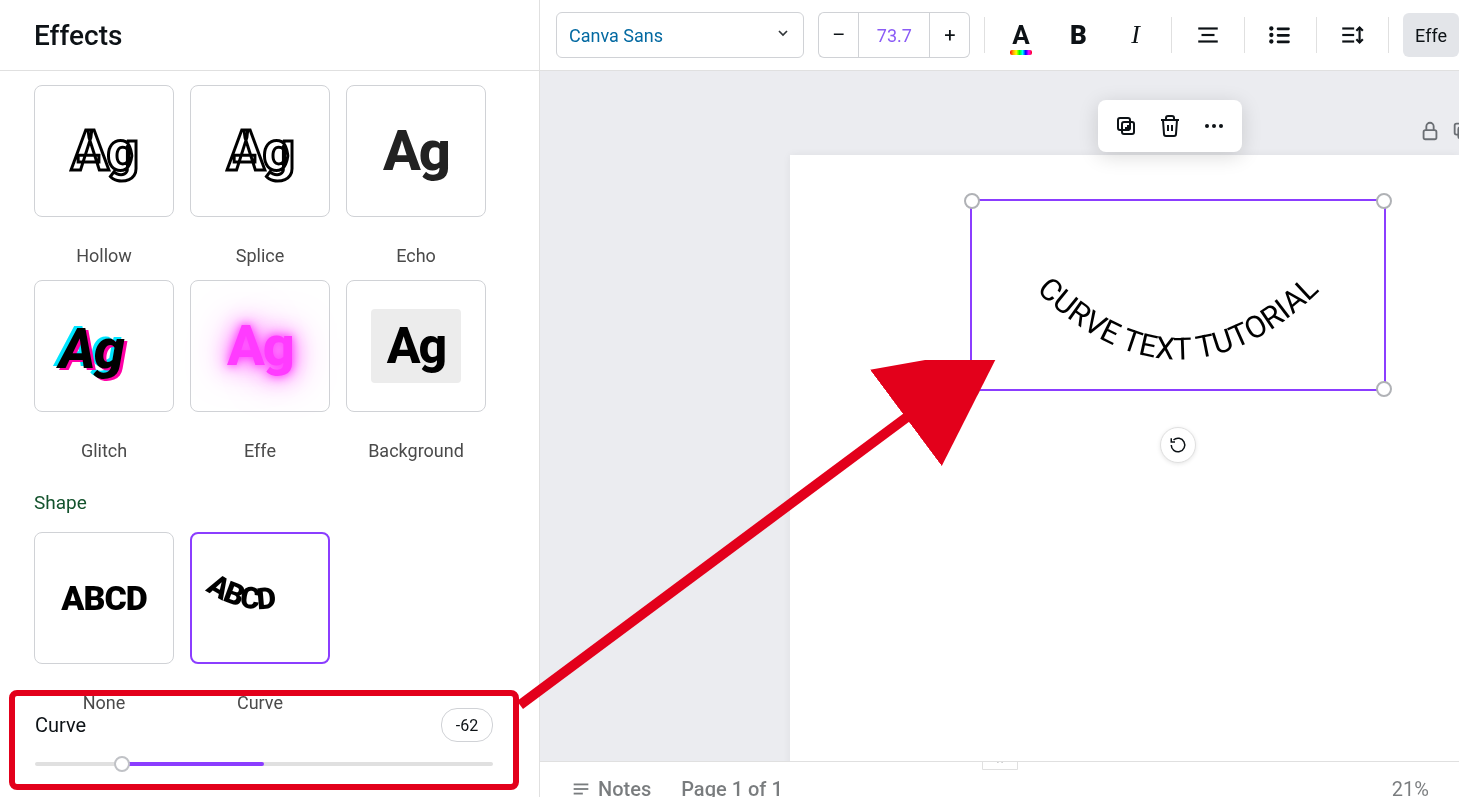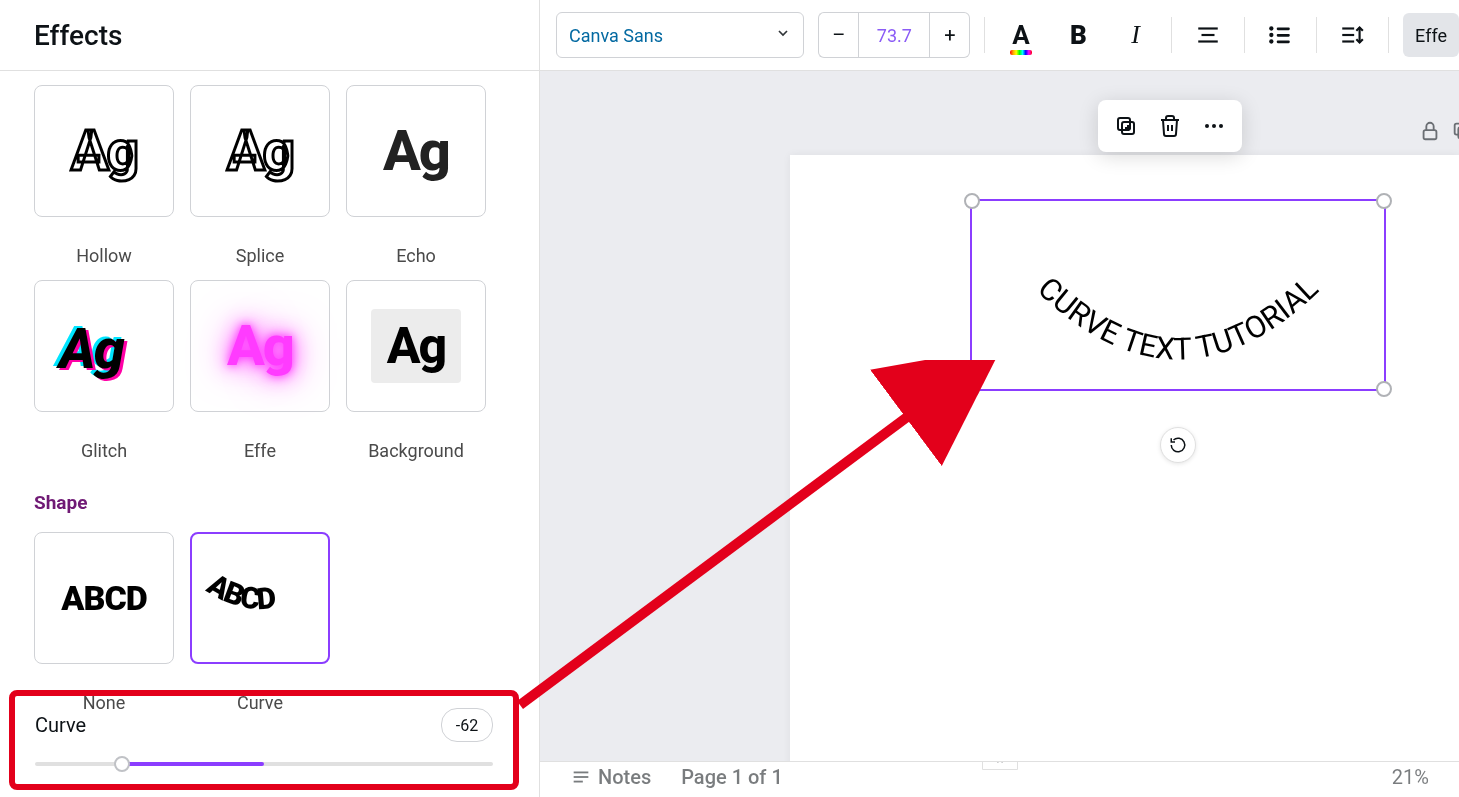--- a/index.html
+++ b/index.html
@@ -11,21 +11,21 @@
 .panel-title { font-size: 28px; font-weight: 500; color: #0d1216; }
 
 .panel-body { padding: 0 34px 0 34px; overflow: hidden; flex: 1; }
 
 .effects-row { display: flex; gap: 16px; margin-top: 14px; }
 .effect-cell { width: 140px; display: flex; flex-direction: column; align-items: center; }
 .effect-tile { width: 140px; height: 132px; border: 1px solid #d0d2d6; border-radius: 8px; display: flex; align-items: center; justify-content: center; cursor: pointer; background: #fff; }
 .effect-tile.selected { border: 2px solid #8b3dff; }
 .effect-label { margin-top: 28px; font-size: 18px; color: #4a4a4a; }
 
-.shape-heading { margin-top: 30px; font-size: 19px; font-weight: 700; color: #701a75; }
+.shape-heading { margin-top: 30px; font-size: 19px; font-weight: 400; color: #14532d; }
 
 
 .curve-highlight { position: absolute; left: 9px; top: 690px; width: 510px; height: 100px; border: 6px solid #e3001b; border-radius: 8px; padding: 12px 20px 0 20px; }
 .curve-row1 { display: flex; align-items: center; justify-content: space-between; }
 .curve-lbl { font-size: 20px; color: #0d1216; }
 .curve-val { width: 52px; height: 34px; border: 1px solid #d0d2d6; border-radius: 16px; display: flex; align-items: center; justify-content: center; font-size: 16px; color: #0d1216; }
 .slider-wrap { position: relative; margin-top: 14px; height: 16px; }
 .slider-track { position: absolute; left: 0; right: 0; top: 6px; height: 4px; background: #e0e0e0; border-radius: 2px; }
 .slider-fill { position: absolute; top: 6px; height: 4px; background: #8b3dff; border-radius: 2px; }
 .slider-thumb { position: absolute; top: 0; width: 16px; height: 16px; background: #fff; border: 2px solid #c0c2c6; border-radius: 50%; transform: translateX(-50%); }
@@ -70,21 +70,21 @@
 .rotate-handle svg { width: 18px; height: 18px; }
 
 .curved-text-svg { position: absolute; inset: 0; }
 
 
 .ctx-toolbar { position: absolute; background: #fff; border-radius: 8px; box-shadow: 0 4px 20px rgba(0,0,0,0.15); height: 52px; display: flex; align-items: center; padding: 0 8px; gap: 4px; }
 .ctx-btn { width: 40px; height: 40px; display: flex; align-items: center; justify-content: center; cursor: pointer; border-radius: 6px; color: #0d1216; }
 .ctx-btn svg { width: 24px; height: 24px; }
 
 
-.bottom-strip { position: absolute; left: 0; right: 0; bottom: 0; height: 36px; background: #fff; border-top: 1px solid #e0e0e0; display: flex; align-items: flex-end; padding: 16px 30px; color: #0d1216; overflow: hidden; }
+.bottom-strip { position: absolute; left: 0; right: 0; bottom: 0; height: 36px; background: #fff; border-top: 1px solid #e0e0e0; display: flex; align-items: flex-end; padding: 4px 30px; color: #0d1216; overflow: hidden; }
 .bottom-handle { position: absolute; left: 50%; top: -10px; transform: translateX(-50%); width: 36px; height: 18px; background: #fff; border: 1px solid #e0e0e0; border-radius: 10px 10px 0 0; display: flex; align-items: center; justify-content: center; }
 
 
 .right-rail { position: absolute; right: 0; top: 118px; width: 40px; height: 30px; display: flex; gap: 10px; align-items: center; color: #606466; }
 
 
 .red-arrow { position: absolute; pointer-events: none; }
 
 
 .ag-hollow { font-size: 56px; font-weight: 800; -webkit-text-stroke: 3px #000; color: transparent; letter-spacing: -2px; }

